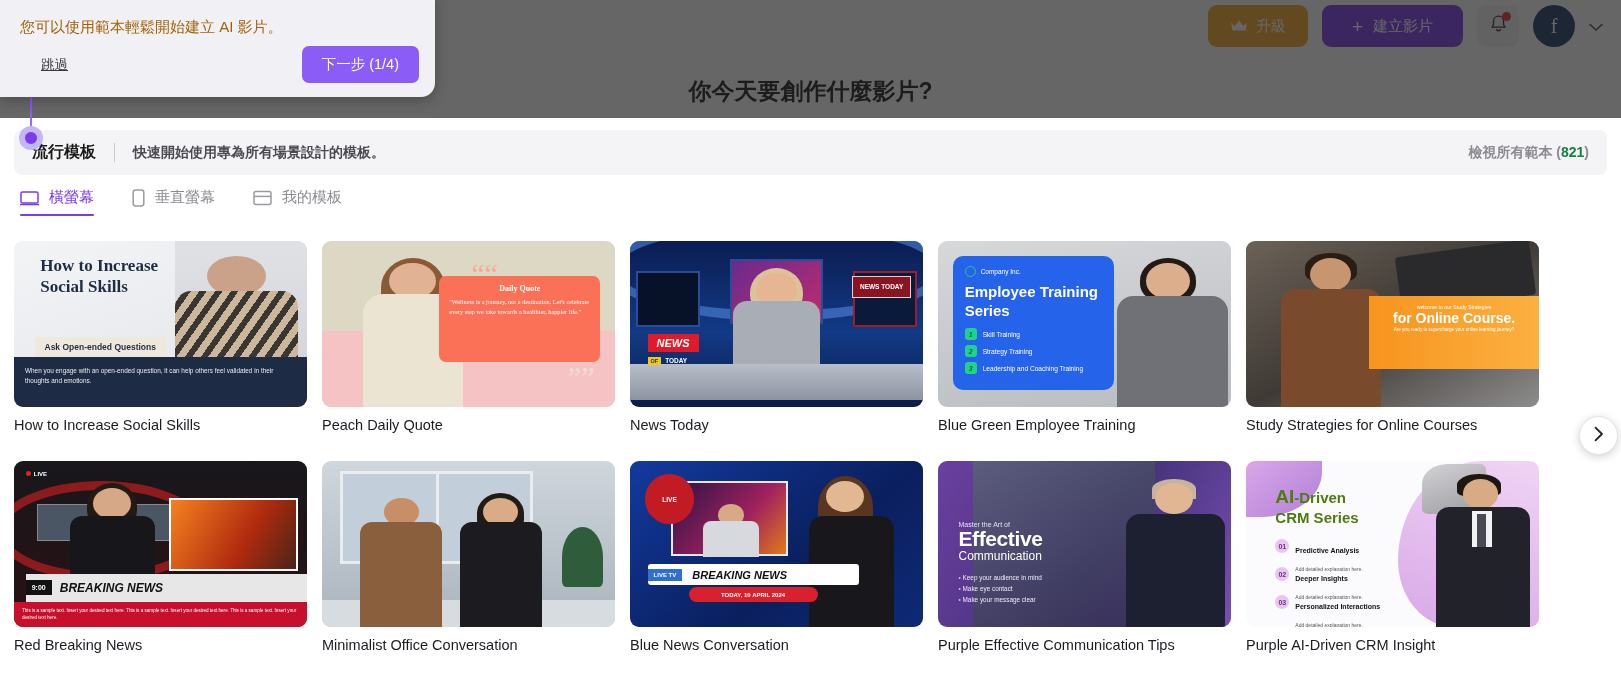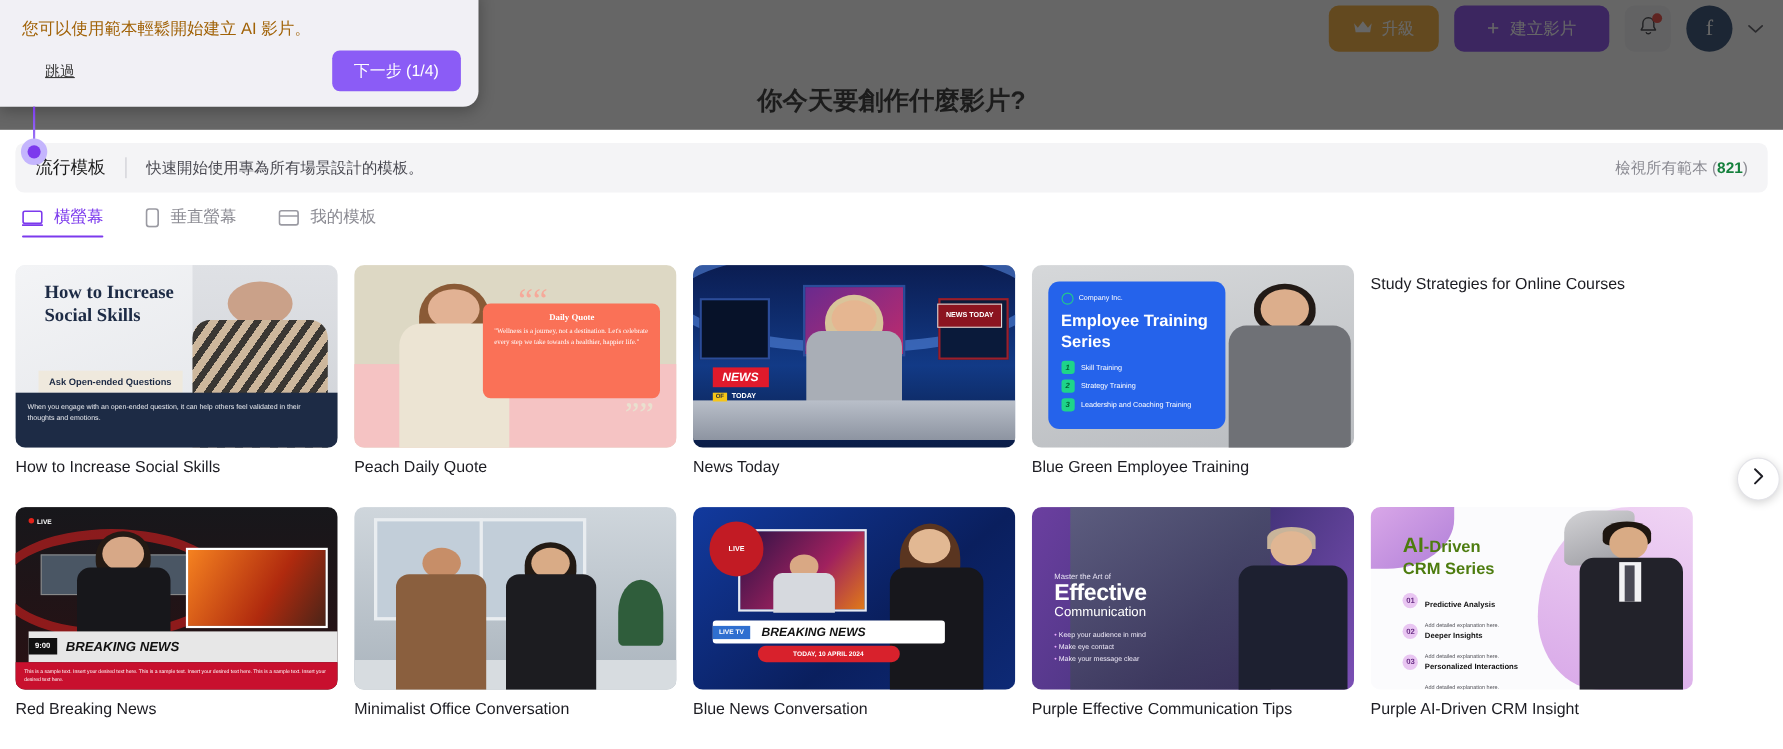--- a/index.html
+++ b/index.html
@@ -90,21 +90,21 @@
     position:absolute; left:19px; top:126px; width:24px; height:24px;
     border-radius:50%; background:#c4b5fd; z-index:62;
     display:flex; align-items:center; justify-content:center;
   }
   .coach-dot i{ width:12px; height:12px; border-radius:50%; background:#7c3aed; display:block;}
 
   
   .band{
     position:absolute; left:14px; top:130px; width:1593px; height:45px;
     background:#f4f4f6; border-radius:8px;
-    display:flex; align-items:center; padding:0 18px;
+    display:flex; align-items:center; padding:0 18px;font-weight:bold;
   }
   .band-title{ font-size:16px; color:#1a1a1a; }
   .band-div{ width:1px; height:19px; background:#c9c9cf; margin:0 18px; }
   .band-sub{ font-size:14px; color:#4a4a52; }
   .band-all{ margin-left:auto; font-size:14px; color:#8a8a92; cursor:pointer; }
   .band-all b{ color:#15803d; }
 
   
   .tabs{
     position:absolute; left:20px; top:188px; display:flex; align-items:center; gap:38px;
@@ -477,20 +477,33 @@
                 <i>3</i>
                 <span>Leadership and Coaching Training</span>
               </div>
           </div>
         </div>
       </div>
       <div class="card-label">Blue Green Employee Training</div>
     </div>
 
     <div class="card">
+      <div class="thumb">
+        <div class="t5">
+          <div class="kb"></div>
+          <div class="hair"></div>
+            <div class="head"></div>
+            <div class="body"></div>
+          <div class="orange">
+            <div class="s1">welcome to our Study Strategies</div>
+            <div class="s2">for Online Course.</div>
+            <div class="s3">Are you ready to supercharge your online learning journey?</div>
+          </div>
+        </div>
+      </div>
       <div class="card-label">Study Strategies for Online Courses</div>
     </div>
 
     <div class="card row2-card" style="margin-top:14px">
       <div class="thumb">
         <div class="t6">
           <div class="arcs"></div>
             <div class="mon"></div>
           <div class="hair"></div>
             <div class="head"></div>

